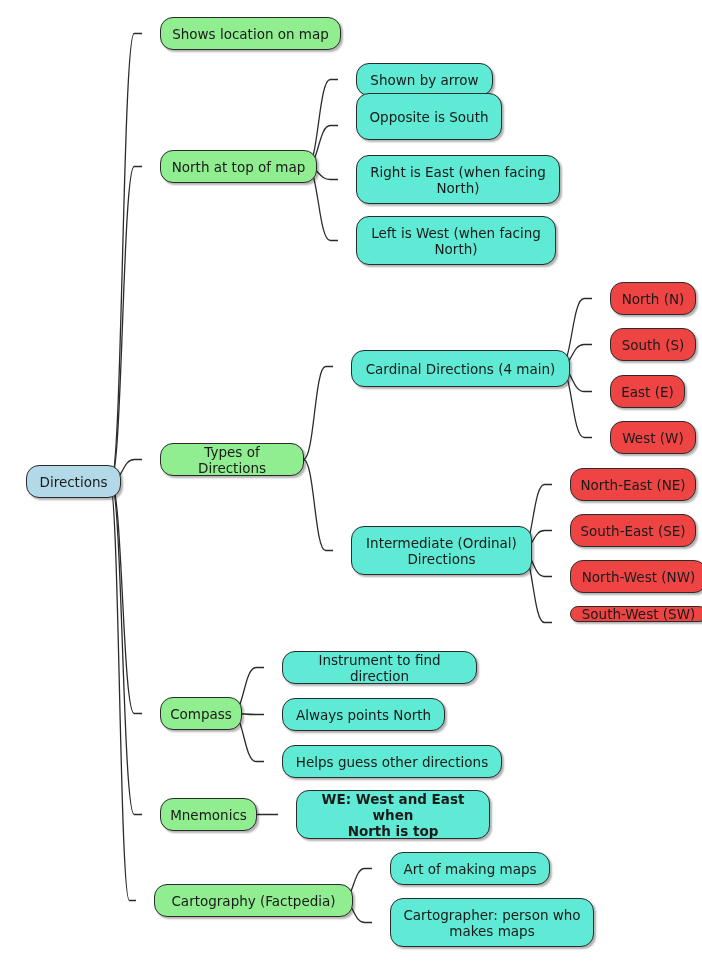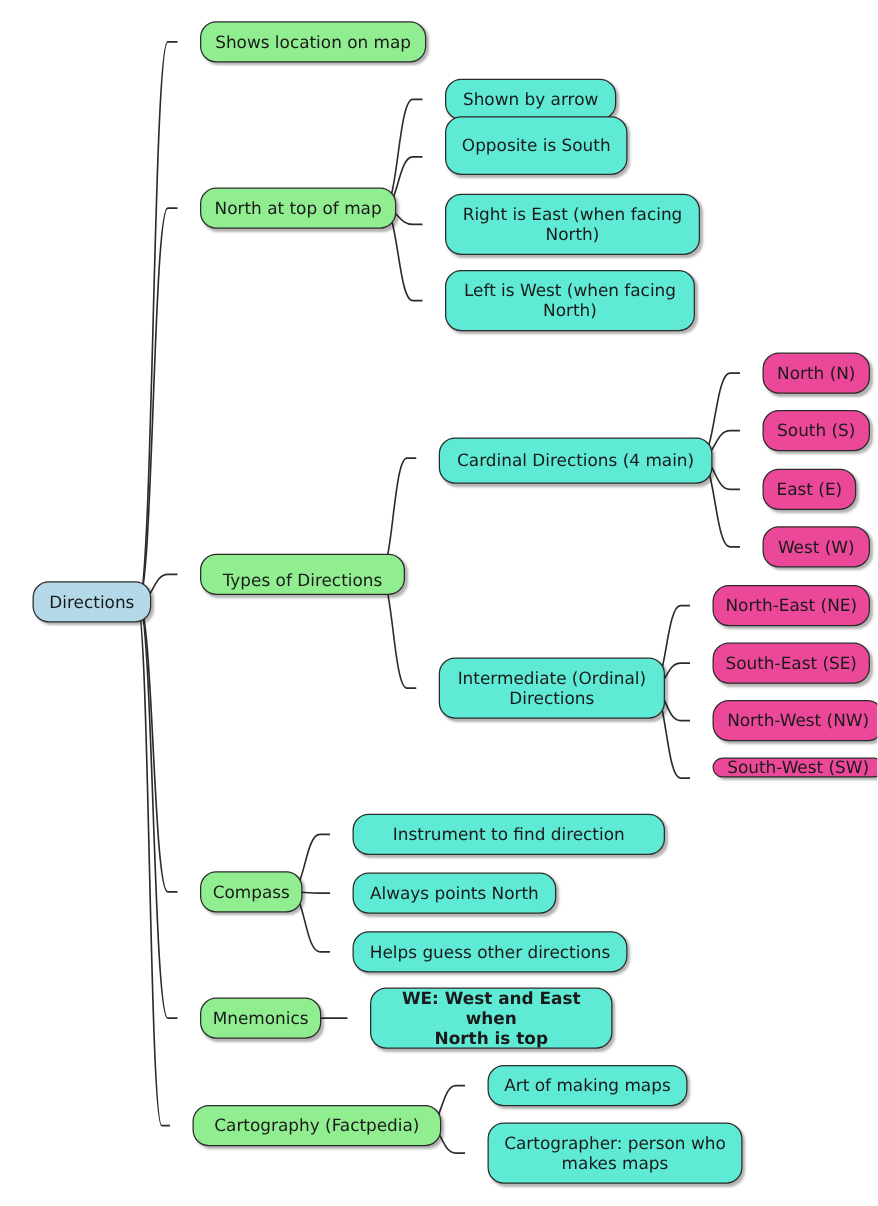--- a/index.html
+++ b/index.html
@@ -36,21 +36,21 @@
     line-height: 16px;
     color: #1a1a1a;
     padding: 2px 9px;
     box-shadow: 2px 2px 2px rgba(0,0,0,0.30);
     white-space: pre-line;
     margin-left: 18px;
   }
   .root  { background: #b3d9e8; }
   .green { background: #90ee90; }
   .pink  { background: #5eead4; }
-  .yellow{ background: #ec4899; }
+  .yellow{ background: #ef4444; }
 </style>
 </head>
 <body>
 
 <div id="canvas">
   <svg id="edges" width="702" height="965" viewBox="0 0 702 965">
       <path d="M 103 481.5 L 110.8 481.5 C 122.5 481.5, 122.5 33.5, 134.2 33.5 L 142 33.5" fill="none" stroke="#2b2b2b" stroke-width="1.3"></path>
       <path d="M 103 481.5 L 110.8 481.5 C 122.5 481.5, 122.5 166.5, 134.2 166.5 L 142 166.5" fill="none" stroke="#2b2b2b" stroke-width="1.3"></path>
       <path d="M 103 481.5 L 110.8 481.5 C 122.5 481.5, 122.5 459.5, 134.2 459.5 L 142 459.5" fill="none" stroke="#2b2b2b" stroke-width="1.3"></path>
       <path d="M 103 481.5 L 110.8 481.5 C 122.5 481.5, 122.5 713.5, 134.2 713.5 L 142 713.5" fill="none" stroke="#2b2b2b" stroke-width="1.3"></path>
@@ -73,42 +73,42 @@
       <path d="M 224 713.5 L 232 713.5 C 244 713.5, 244 667.5, 256 667.5 L 264 667.5" fill="none" stroke="#2b2b2b" stroke-width="1.3"></path>
       <path d="M 224 713.5 L 232 713.5 C 244 713.5, 244 714.5, 256 714.5 L 264 714.5" fill="none" stroke="#2b2b2b" stroke-width="1.3"></path>
       <path d="M 224 713.5 L 232 713.5 C 244 713.5, 244 761.5, 256 761.5 L 264 761.5" fill="none" stroke="#2b2b2b" stroke-width="1.3"></path>
       <path d="M 239 814.5 L 246.8 814.5 C 258.5 814.5, 258.5 814.5, 270.2 814.5 L 278 814.5" fill="none" stroke="#2b2b2b" stroke-width="1.3"></path>
       <path d="M 335 900.5 L 342.4 900.5 C 353.5 900.5, 353.5 868.5, 364.6 868.5 L 372 868.5" fill="none" stroke="#2b2b2b" stroke-width="1.3"></path>
       <path d="M 335 900.5 L 342.4 900.5 C 353.5 900.5, 353.5 922.5, 364.6 922.5 L 372 922.5" fill="none" stroke="#2b2b2b" stroke-width="1.3"></path>
     </svg>
 <div class="node root" style="left: 8px; top: 465px; width: 95px; height: 33px;"><span>Directions</span></div>
     <div class="node green" style="left: 142px; top: 17px; width: 181px; height: 33px;"><span>Shows location on map</span></div>
     <div class="node green" style="left: 142px; top: 150px; width: 157px; height: 33px;"><span>North at top of map</span></div>
-    <div class="node green" style="left: 142px; top: 443px; width: 164px; height: 33px; align-items: flex-end;"><span>Types of Directions</span></div>
+    <div class="node green" style="left: 142px; top: 443px; width: 144px; height: 33px;"><span>Types of Directions</span></div>
     <div class="node green" style="left: 142px; top: 697px; width: 82px; height: 33px;"><span>Compass</span></div>
     <div class="node green" style="left: 142px; top: 798px; width: 97px; height: 33px;"><span>Mnemonics</span></div>
     <div class="node green" style="left: 136px; top: 884px; width: 199px; height: 33px;"><span>Cartography (Factpedia)</span></div>
     <div class="node pink" style="left: 338px; top: 63px; width: 137px; height: 33px;"><span>Shown by arrow</span></div>
     <div class="node pink" style="left: 338px; top: 93px; width: 146px; height: 47px;"><span>Opposite is South</span></div>
     <div class="node pink" style="left: 338px; top: 155px; width: 204px; height: 49px;"><span>Right is East (when facing
 North)</span></div>
     <div class="node pink" style="left: 338px; top: 216px; width: 200px; height: 49px;"><span>Left is West (when facing
 North)</span></div>
     <div class="node pink" style="left: 333px; top: 350px; width: 219px; height: 37px;"><span>Cardinal Directions (4 main)</span></div>
     <div class="node pink" style="left: 333px; top: 526px; width: 181px; height: 49px;"><span>Intermediate (Ordinal)
 Directions</span></div>
     <div class="node yellow" style="left: 592px; top: 282px; width: 86px; height: 33px;"><span>North (N)</span></div>
     <div class="node yellow" style="left: 592px; top: 328px; width: 86px; height: 33px;"><span>South (S)</span></div>
     <div class="node yellow" style="left: 592px; top: 375px; width: 75px; height: 33px;"><span>East (E)</span></div>
     <div class="node yellow" style="left: 592px; top: 421px; width: 86px; height: 33px;"><span>West (W)</span></div>
     <div class="node yellow" style="left: 552px; top: 468px; width: 126px; height: 33px;"><span>North-East (NE)</span></div>
     <div class="node yellow" style="left: 552px; top: 514px; width: 126px; height: 33px;"><span>South-East (SE)</span></div>
     <div class="node yellow" style="left: 552px; top: 560px; width: 137px; height: 33px;"><span>North-West (NW)</span></div>
     <div class="node yellow" style="left: 552px; top: 606px; width: 137px; height: 16px;"><span>South-West (SW)</span></div>
-    <div class="node pink" style="left: 264px; top: 651px; width: 250px; height: 33px;"><span>Instrument to find direction</span></div>
+    <div class="node pink" style="left: 264px; top: 651px; width: 195px; height: 33px;"><span>Instrument to find direction</span></div>
     <div class="node pink" style="left: 264px; top: 698px; width: 163px; height: 33px;"><span>Always points North</span></div>
     <div class="node pink" style="left: 264px; top: 745px; width: 220px; height: 33px;"><span>Helps guess other directions</span></div>
     <div class="node pink" style="left: 278px; top: 790px; width: 194px; height: 49px; font-weight: bold;"><span>WE: West and East when
 North is top</span></div>
     <div class="node pink" style="left: 372px; top: 852px; width: 160px; height: 33px;"><span>Art of making maps</span></div>
     <div class="node pink" style="left: 372px; top: 898px; width: 204px; height: 49px;"><span>Cartographer: person who
 makes maps</span></div>
   </div>
 
 </body></html>

